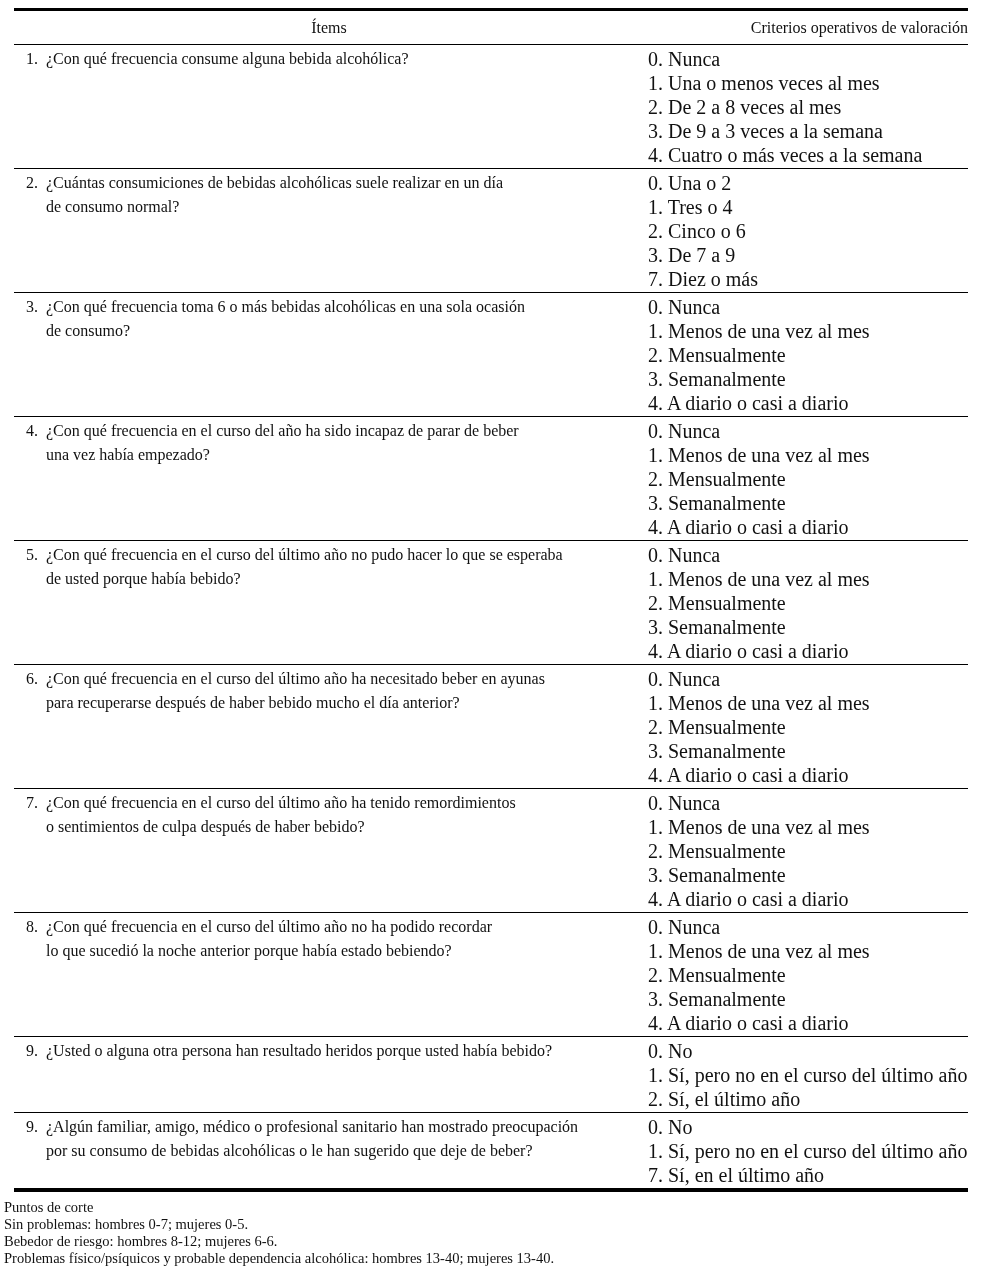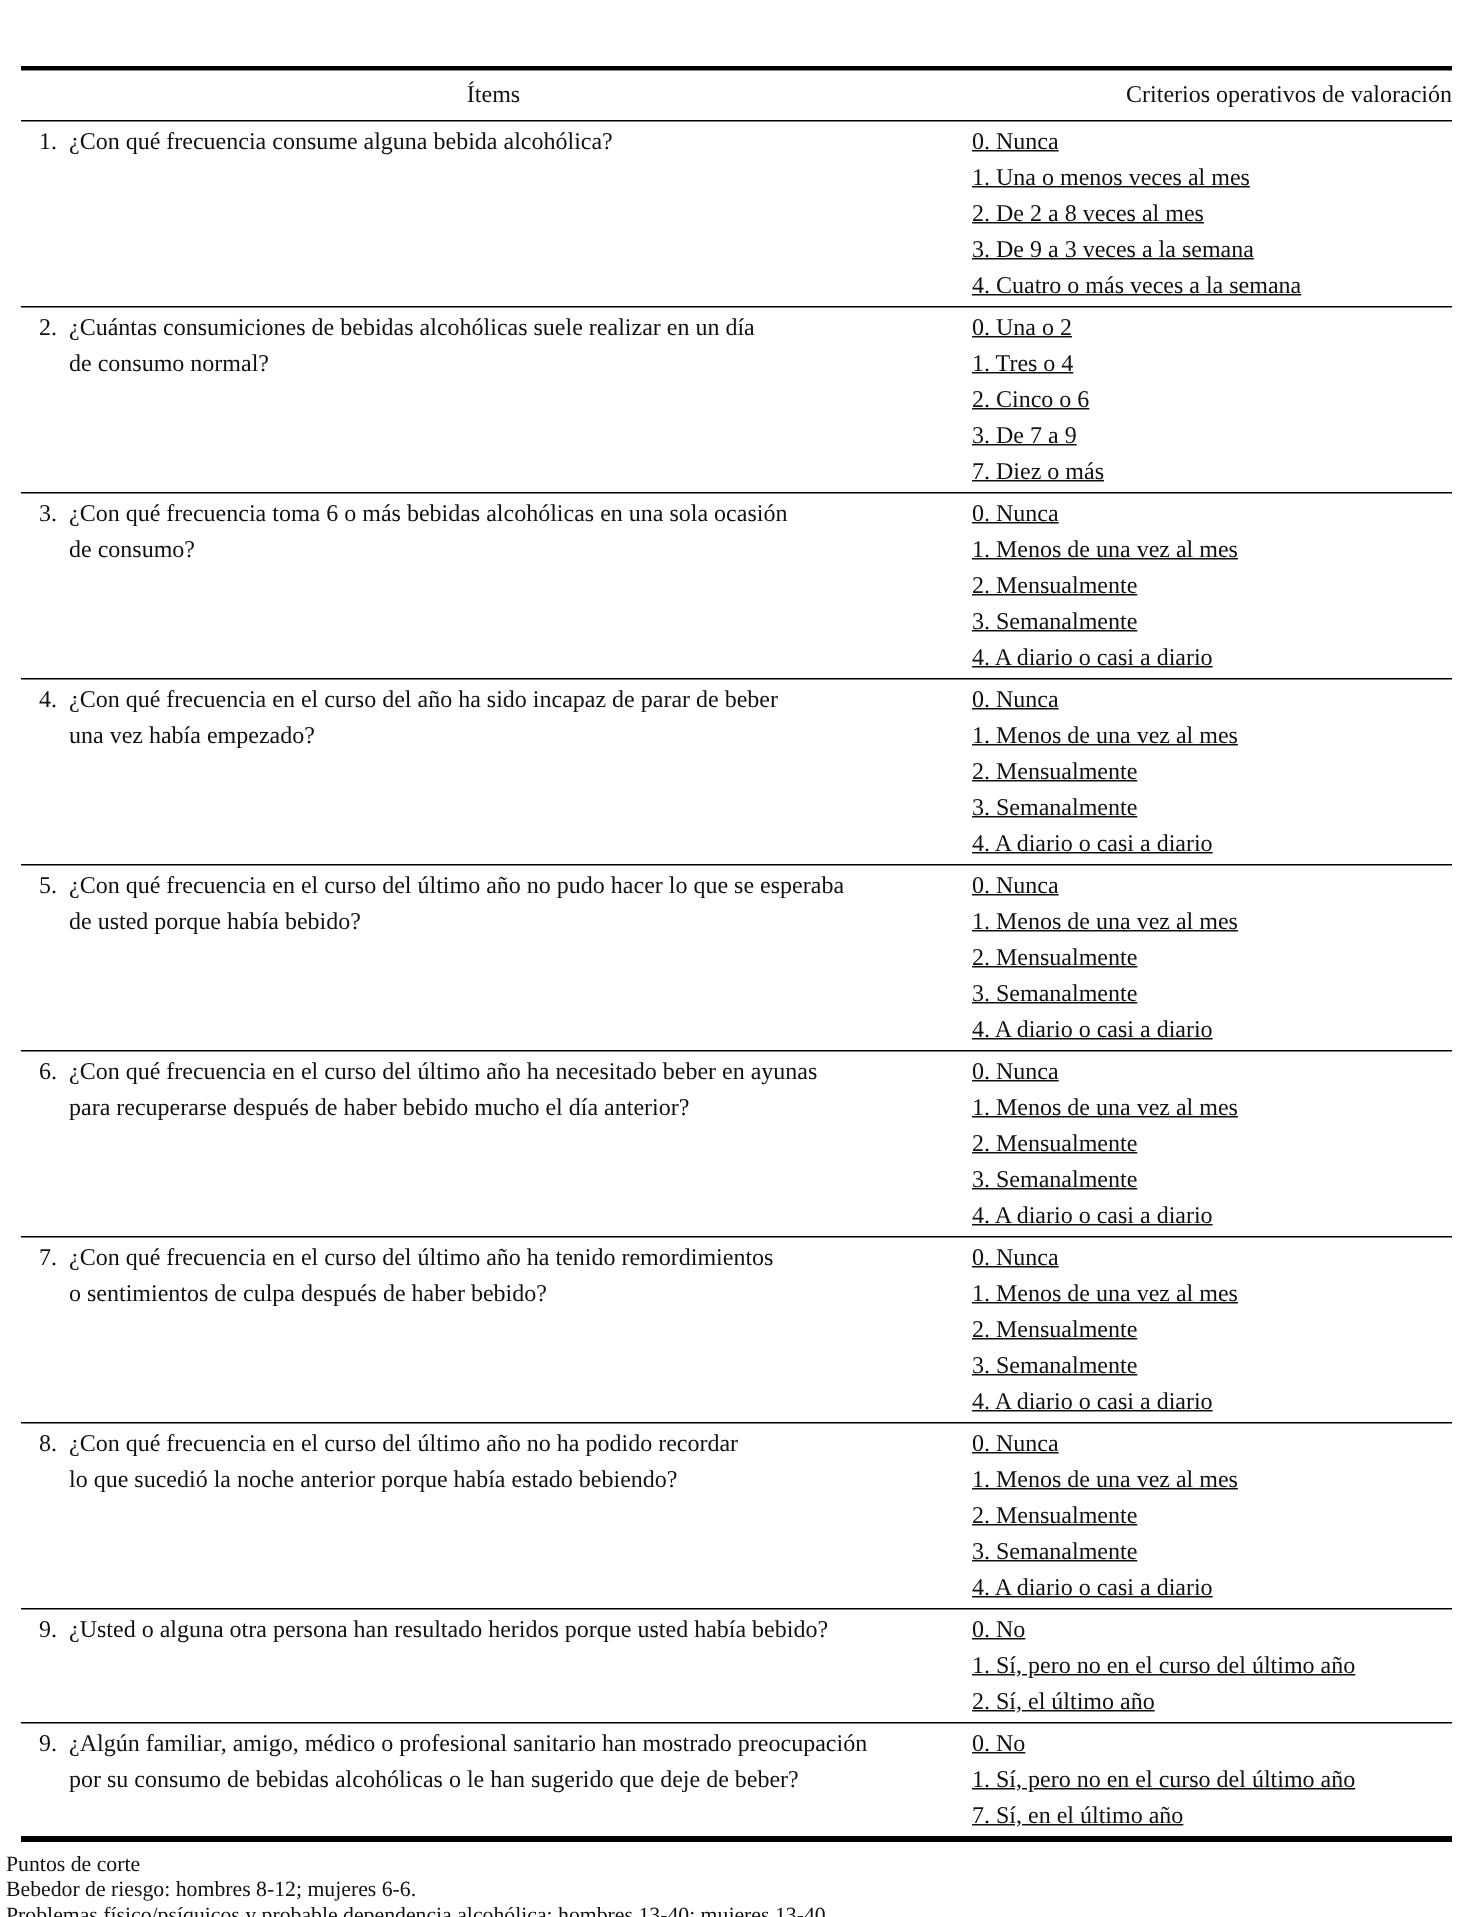--- a/index.html
+++ b/index.html
@@ -13,21 +13,20 @@
     overflow: hidden;
   }
   .page {
     padding-top: 8px;
   }
   .audit-table {
     margin-left: 14px;
     width: 954px;
     border-top: 3px solid #000000;
     border-bottom: 4px solid #000000;
-    margin-top: 36px;
   }
   .thead {
     display: flex;
     align-items: center;
     height: 33px;
     border-bottom: 1px solid #000000;
     font-size: 16px;
   }
   .th-left {
     width: 630px;
@@ -56,23 +55,22 @@
     flex: none;
     width: 24px;
     text-align: right;
   }
   .qtext {
     margin-left: 8px;
   }
   .cell-o {
     flex: 1;
     padding-left: 4px;
-    font-size: 16px;
+    font-size: 20px;
     line-height: 24px;
-    text-decoration: underline;
   }
   .option-line {
     white-space: nowrap;
   }
   .footnotes {
     margin: 7px 0 0 4px;
     font-size: 14.5px;
     line-height: 17px;
   }
 </style>
@@ -218,16 +216,17 @@
     <div class="cell-o">
             <div class="option-line">0. No</div>
             <div class="option-line">1. Sí, pero no en el curso del último año</div>
             <div class="option-line">7. Sí, en el último año</div>
           </div>
   </div>
 </div>
   </div>
   <div class="footnotes">
       <div>Puntos de corte</div>
+      <div>Sin problemas: hombres 0-7; mujeres 0-5.</div>
       <div>Bebedor de riesgo: hombres 8-12; mujeres 6-6.</div>
       <div>Problemas físico/psíquicos y probable dependencia alcohólica: hombres 13-40; mujeres 13-40.</div>
     </div>
 </div>
 
 </body></html>

